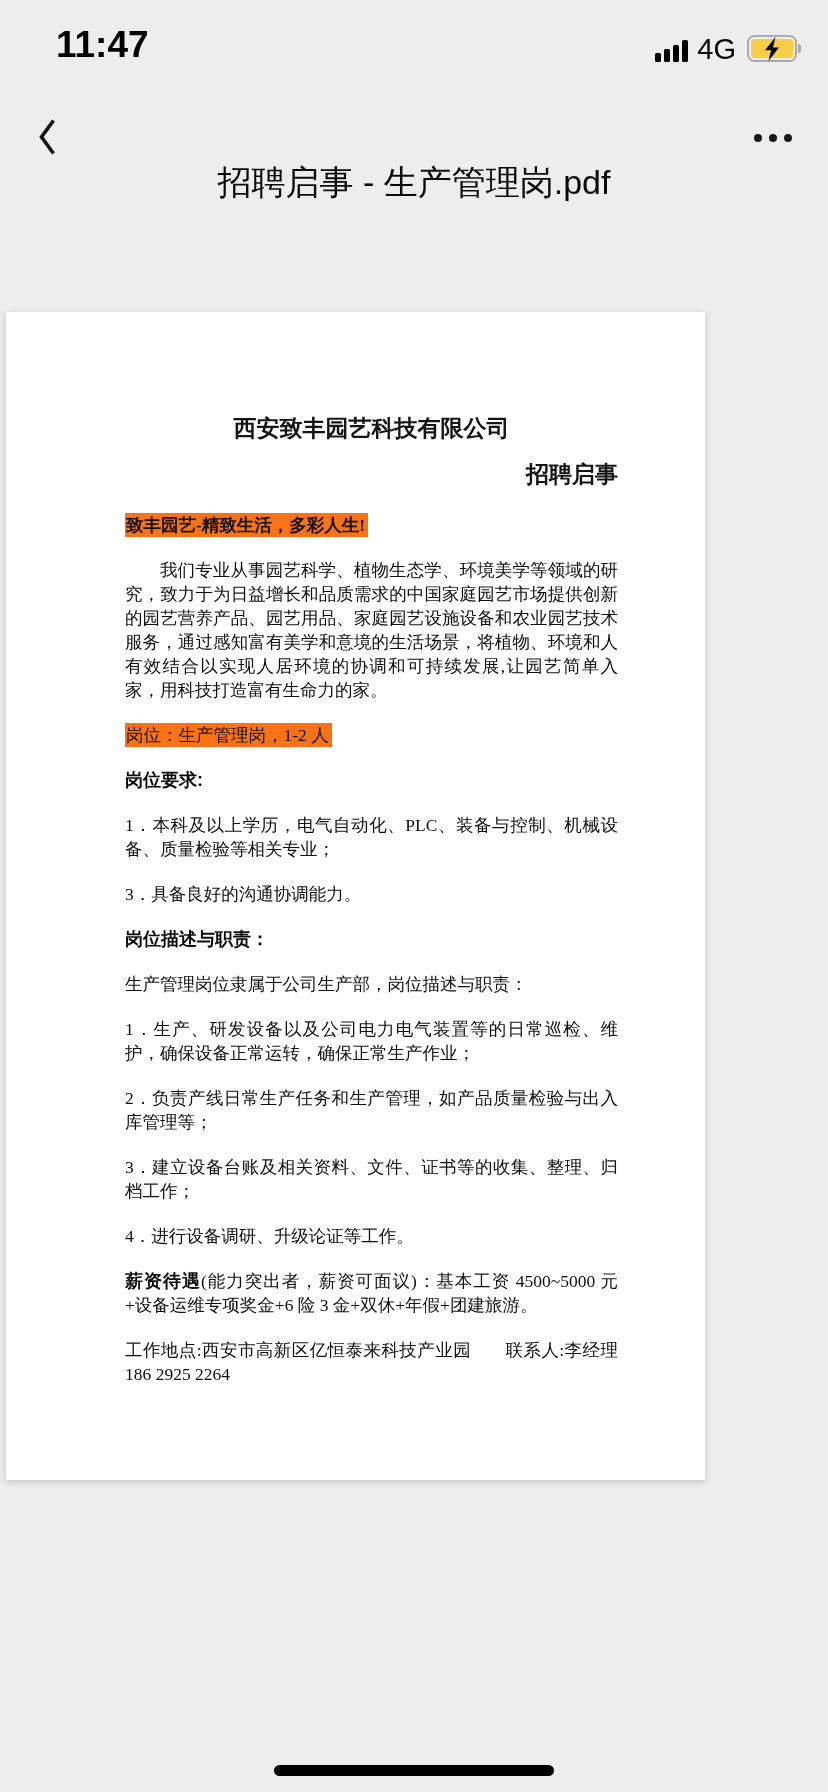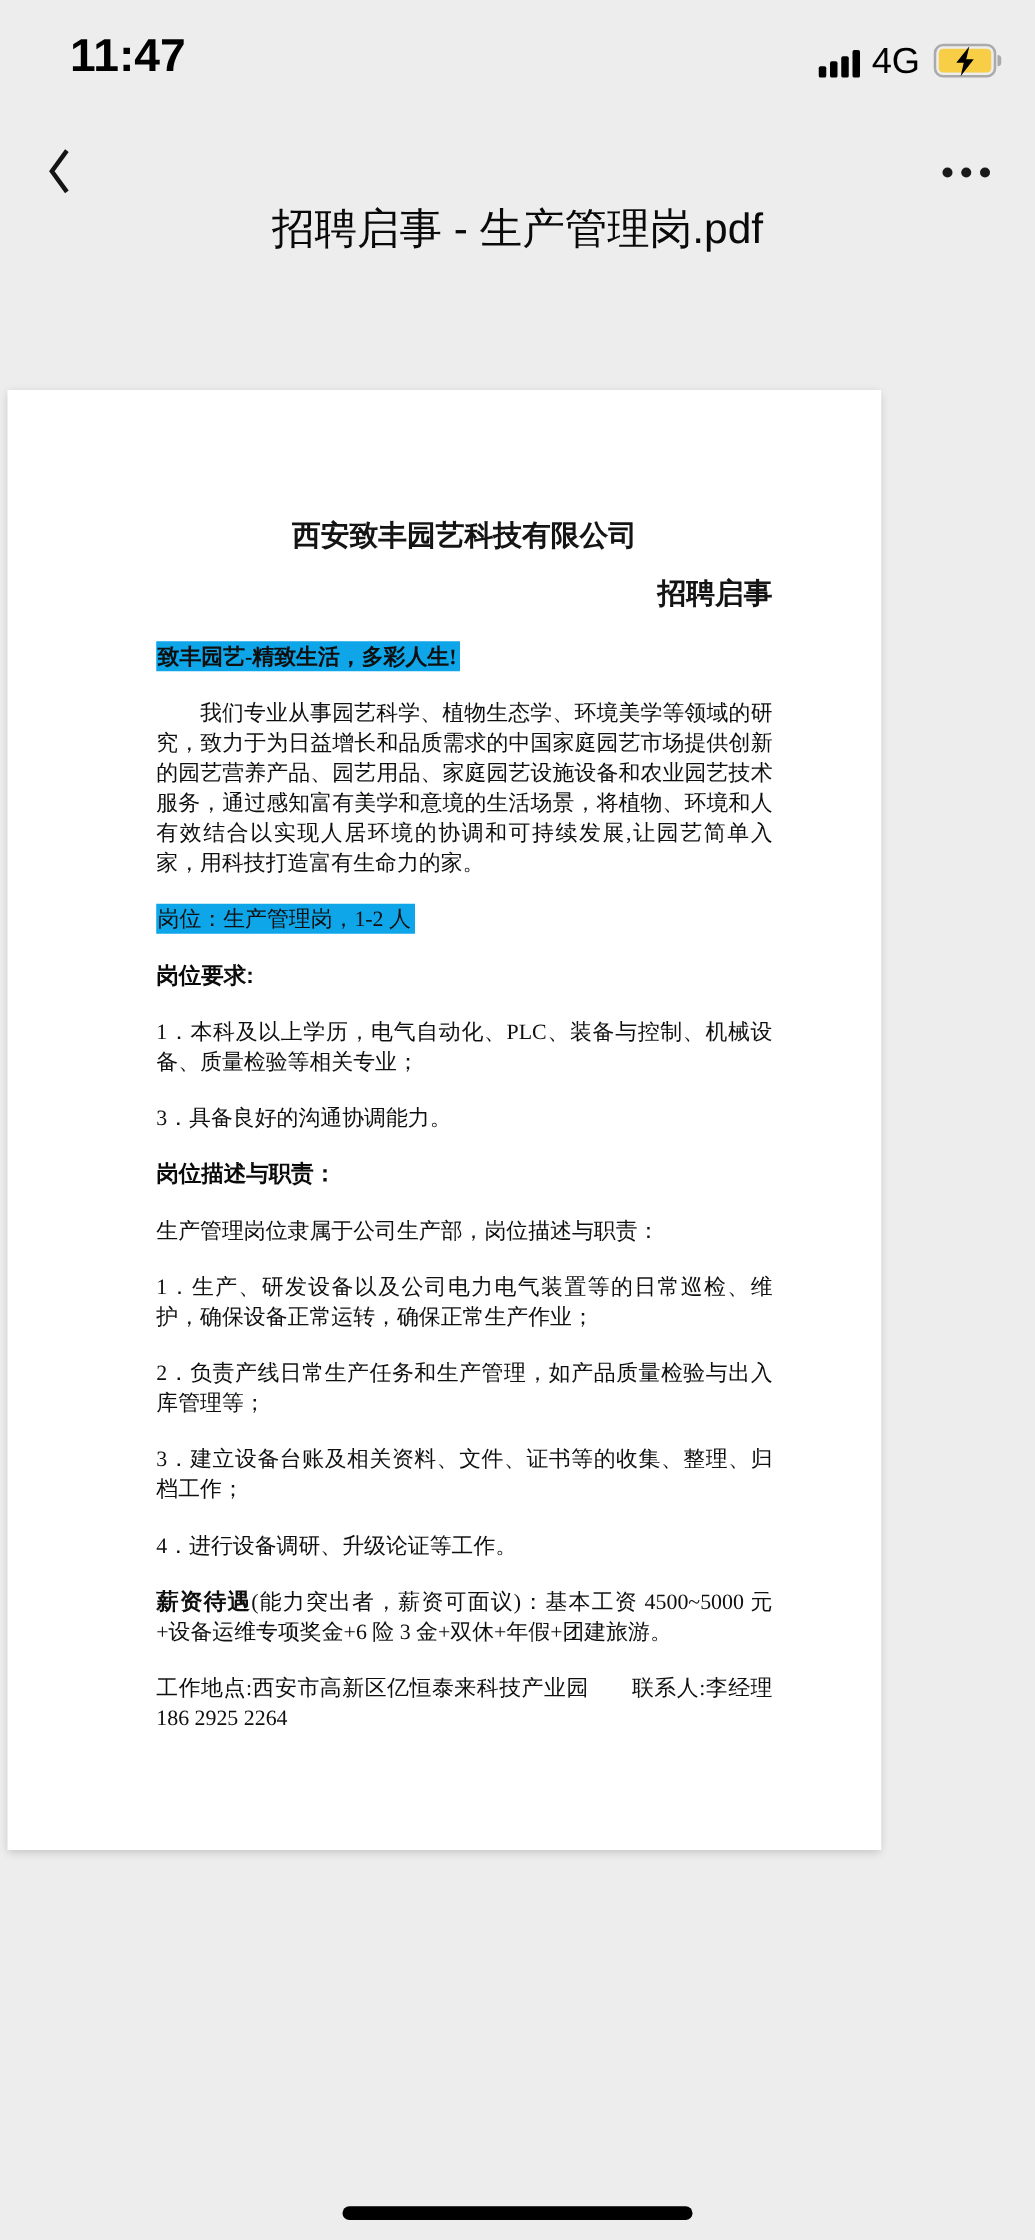--- a/index.html
+++ b/index.html
@@ -53,21 +53,21 @@
   .doc h1{
     margin:0 0 19px 0;font-family:"Liberation Sans",sans-serif;
     font-size:23px;line-height:27px;font-weight:600;text-align:center;
     letter-spacing:0px;color:#141414;
   }
   .doc h2{
     margin:0 0 25px 0;font-family:"Liberation Sans",sans-serif;
     font-size:23px;line-height:27px;font-weight:600;text-align:right;color:#141414;
   }
   .doc p{margin:0 0 21px 0;}
-  .hl{background:#0ea5e9;display:inline-block;padding:0 3px 0 1px;}
+  .hl{background:#f97316;display:inline-block;padding:0 3px 0 1px;}
   .slogan{font-weight:bold;}
   .indent{text-indent:2em;}
   .sec-header{
     font-family:Liberation Sans, sans-serif;font-weight:bold;
     font-size:18px;color:#0a0a0a;
   }
   .lead-bold{
     font-family:"Liberation Sans",sans-serif;font-weight:bold;font-size:18px;
   }
   .footer-line .gap{display:inline-block;width:34px;}

